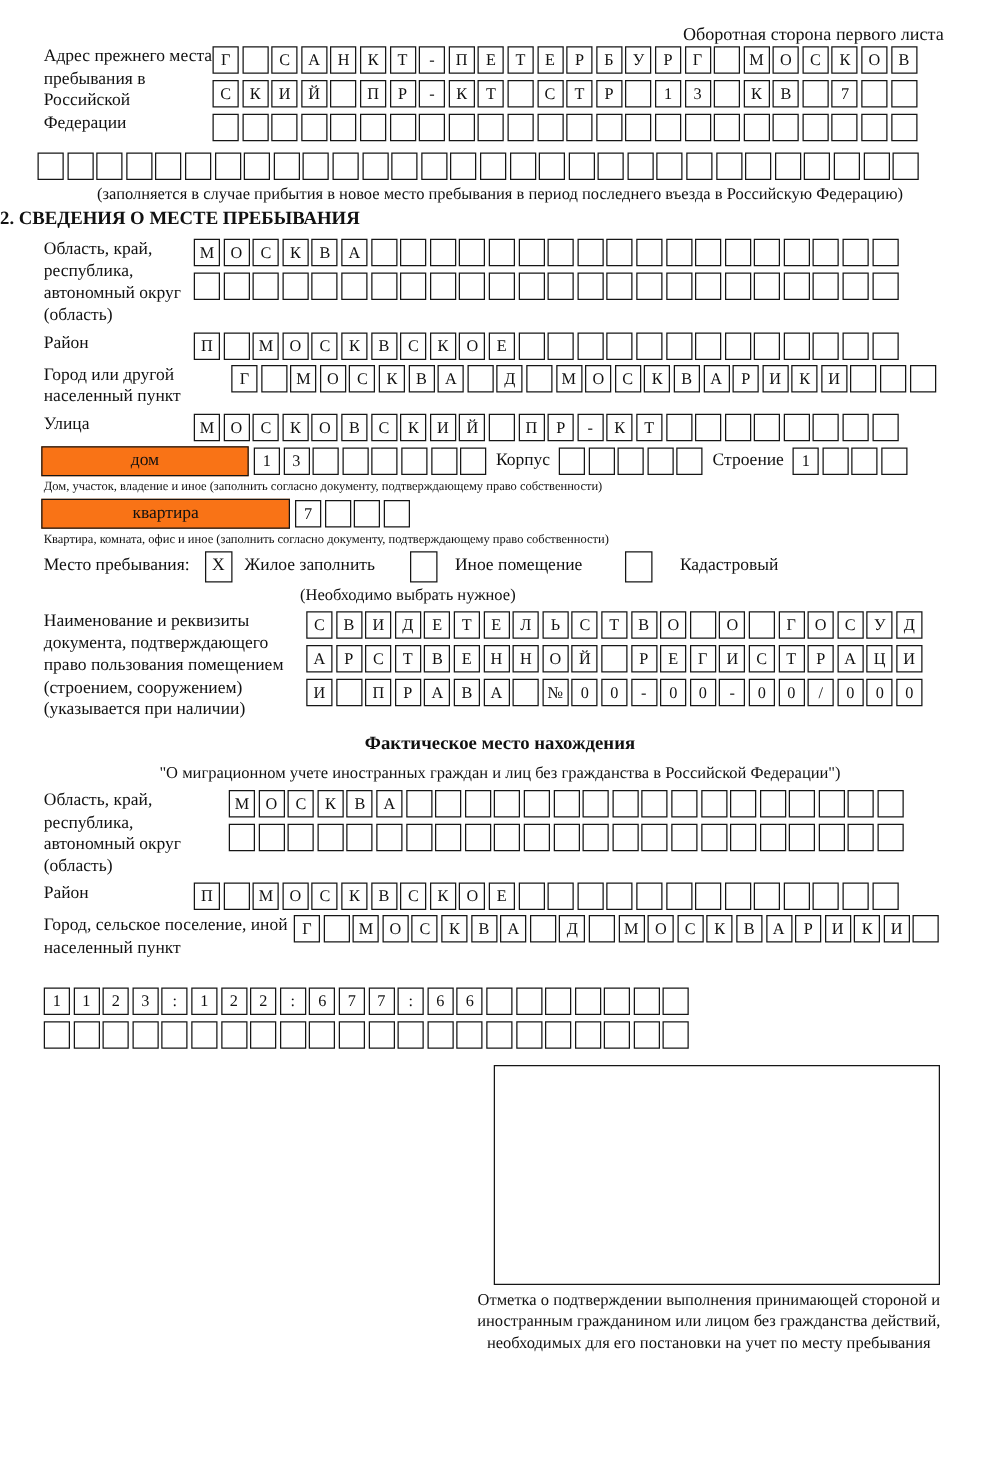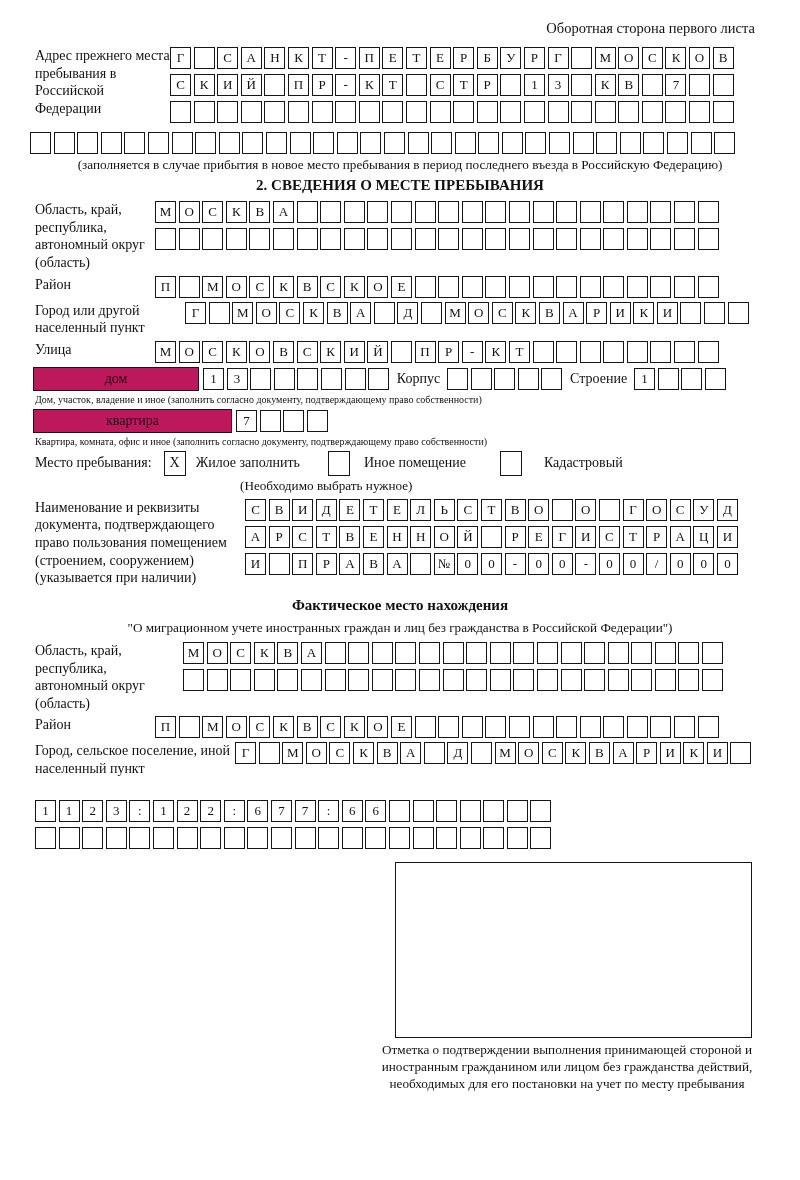--- a/index.html
+++ b/index.html
@@ -14,21 +14,21 @@
   }
   .header-note{
     text-align:right;
     padding:20px 45px 0 5px;
     font-size:14.5px;
   }
   .lbl{font-size:14px;line-height:1.26;color:#111;}
   .caption{font-size:13.2px;text-align:center;margin:1px 10px 3px 10px;color:#111;}
   .caption-left{font-size:10px;margin:0 0 4px 35px;color:#111;}
   .section-title{
-    text-align:center;font-weight:bold;font-size:15px;margin:4px 0 7px 0;
+    font-weight:bold;font-size:15px;margin:4px 0 7px 0;
   }
   .rowgroup{display:flex;align-items:flex-start;margin:0 0 4px 35px;}
   .stack .cellrow{margin-bottom:5px;}
   .cellrow{display:flex;flex-wrap:nowrap;}
   .cell{
     flex:0 0 auto;
     width:19px;height:20px;
     border:1.5px solid #161616;
     margin-right:2.6px;
     display:flex;align-items:center;justify-content:center;
@@ -40,21 +40,21 @@
   .w148{width:148px;flex:0 0 148px;}
   .w150{width:150px;flex:0 0 150px;}
   .w190{width:190px;flex:0 0 190px;}
   .w200{width:200px;flex:0 0 200px;}
   .w210{width:210px;flex:0 0 210px;}
   .fullrow{margin:0 0 3px 30px;}
   .houserow{display:flex;align-items:center;margin:2px 0 3px 33px;}
   .fieldbox{
     border:1.5px solid #161616;height:22px;
     display:flex;align-items:center;justify-content:center;
-    font-size:14px;margin-right:4px;background:#be185d;
+    font-size:14px;margin-right:4px;background:#f97316;
   }
   .fb-dom{width:164px;}
   .fb-kv{width:197px;}
   .inlinelbl{font-size:14px;padding:0 7px 0 5px;white-space:nowrap;}
   .stayrow{display:flex;align-items:center;margin:4px 0 2px 35px;font-size:14px;}
   .chk{
     width:20px;height:23px;border:1.5px solid #161616;
     display:flex;align-items:center;justify-content:center;
     font-size:14px;background:#fff;
   }
@@ -74,21 +74,21 @@
   }
   .mb6{margin-bottom:6px;}
 </style>
 </head>
 <body>
 
 <div class="page">
 
   <div class="header-note">Оборотная сторона первого листа</div>
 
-  <div class="rowgroup" style="margin-top:10px;">
+  <div class="rowgroup" style="">
     <div class="lbl w135">Адрес прежнего места пребывания в Российской Федерации</div>
     <div class="stack">
       <div class="cellrow">
           <span class="cell">Г</span>
           <span class="cell"></span>
           <span class="cell">С</span>
           <span class="cell">А</span>
           <span class="cell">Н</span>
           <span class="cell">К</span>
           <span class="cell">Т</span>

